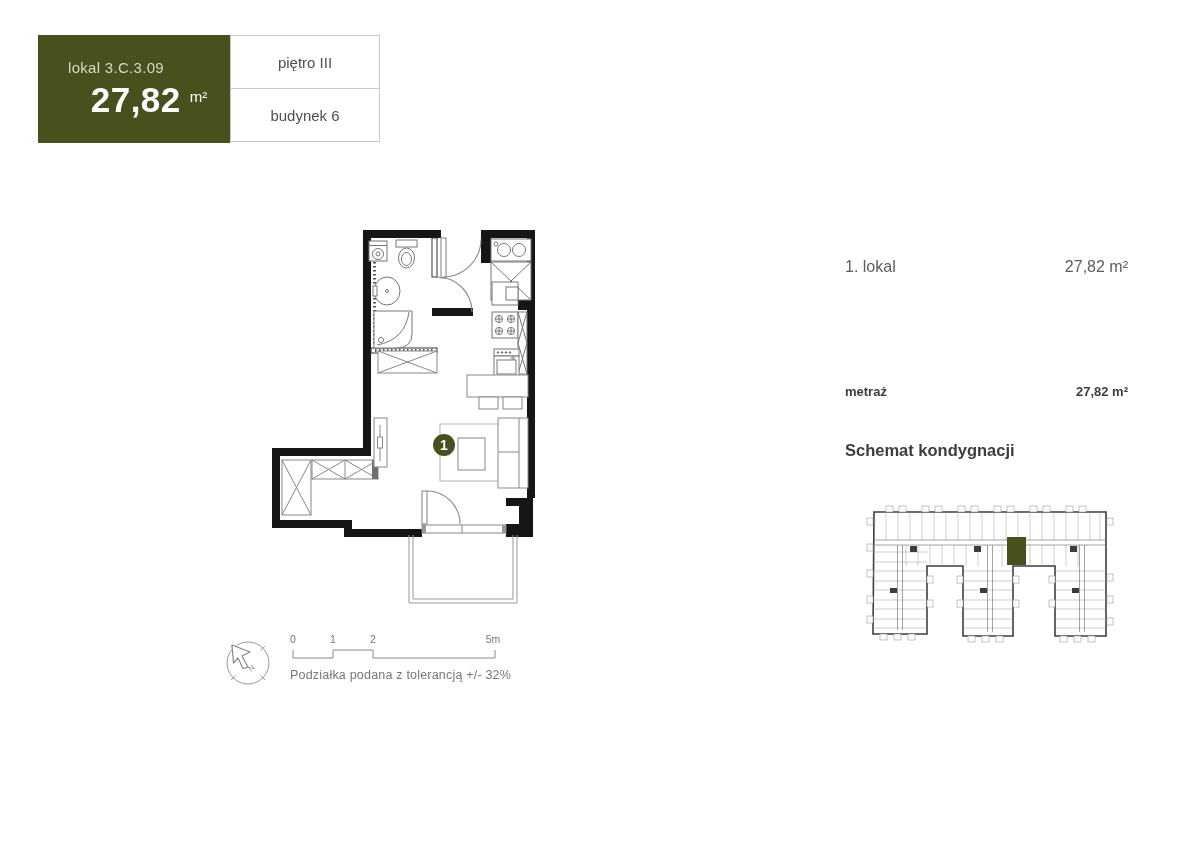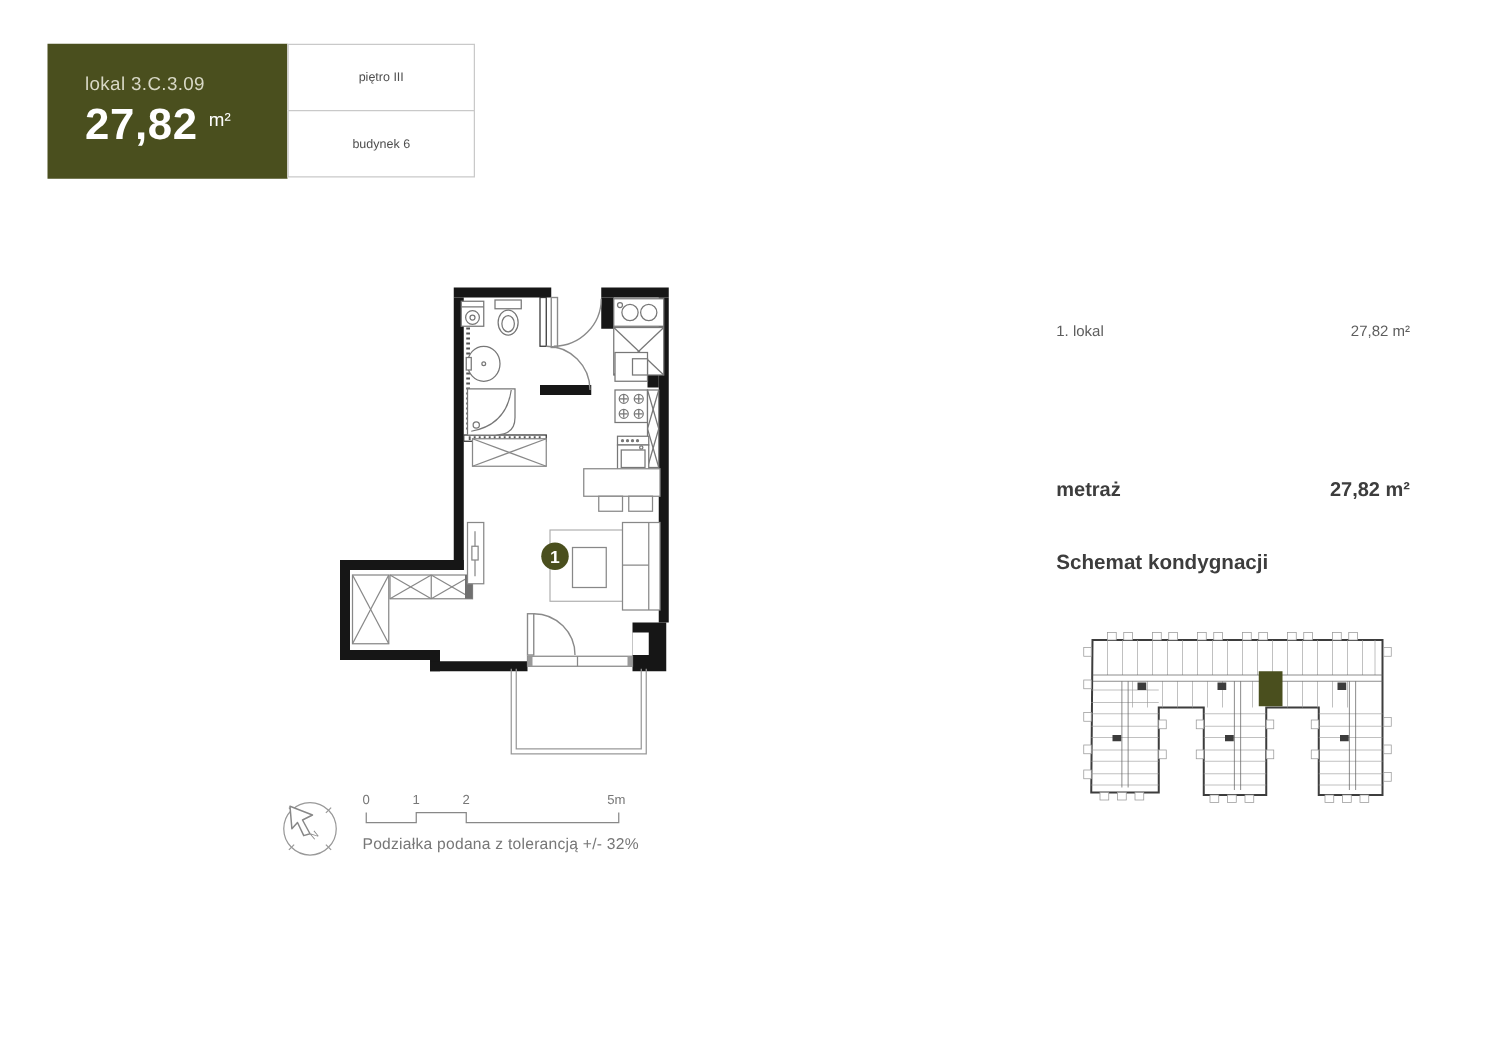--- a/index.html
+++ b/index.html
@@ -8,32 +8,32 @@
   }
   *{margin:0;padding:0;box-sizing:border-box;}
   html,body{background:#fff;}
   body{font-family:"Liberation Sans","DejaVu Sans",sans-serif;}
   .page{position:relative;width:1200px;height:848px;background:#fff;overflow:hidden;}
 
   
   .unit-card{position:absolute;left:38px;top:35px;width:192px;height:108px;
     background:var(--olive);color:#fff;padding:24px 0 0 30px;}
   .unit-card .lokal{font-size:15px;color:var(--text-light);letter-spacing:.3px;}
-  .unit-card .area-row{display:flex;align-items:flex-end;margin-top:6px;}
+  .unit-card .area-row{display:flex;align-items:flex-end;margin-top:6px;justify-content:center;}
   .unit-card .area-val{font-size:35px;font-weight:bold;line-height:1;letter-spacing:.5px;}
   .unit-card .area-unit{font-size:15px;font-weight:normal;margin-left:9px;margin-bottom:12px;}
   .info-box{position:absolute;left:230px;width:150px;height:54px;border:1px solid var(--border);
-    display:flex;align-items:center;justify-content:center;font-size:10px;color:#4f4f4f;background:#fff;}
+    display:flex;align-items:center;justify-content:center;font-size:15px;color:#4f4f4f;background:#fff;}
   .info-box.floor{top:35px;}
   .info-box.building{top:88px;}
 
   
   .detail-row{position:absolute;left:845px;width:283px;display:flex;justify-content:space-between;align-items:baseline;}
-  .row-lokal{top:258px;font-size:12px;color:var(--text-gray);}
-  .row-metraz{top:384px;font-size:16px;font-weight:bold;color:var(--text-dark);}
+  .row-lokal{top:258px;font-size:16px;color:var(--text-gray);}
+  .row-metraz{top:384px;font-size:13px;font-weight:bold;color:var(--text-dark);}
   .schemat-title{position:absolute;left:845px;top:441px;font-size:16.5px;font-weight:bold;color:var(--text-dark);}
 
   
   .scale-note{position:absolute;left:290px;top:668px;font-size:12.5px;color:var(--faint);letter-spacing:.2px;}
   svg{position:absolute;}
   svg text{font-family:"Liberation Sans","DejaVu Sans",sans-serif;}
 </style>
 </head>
 <body>
 

